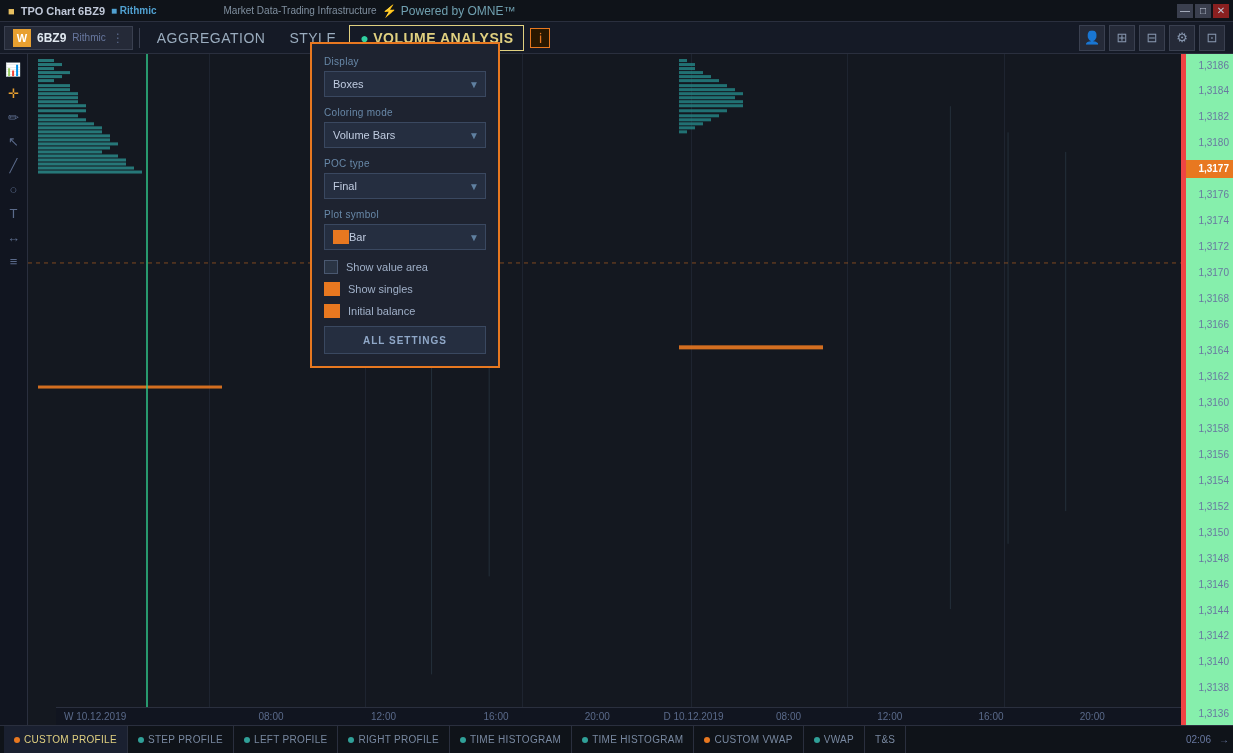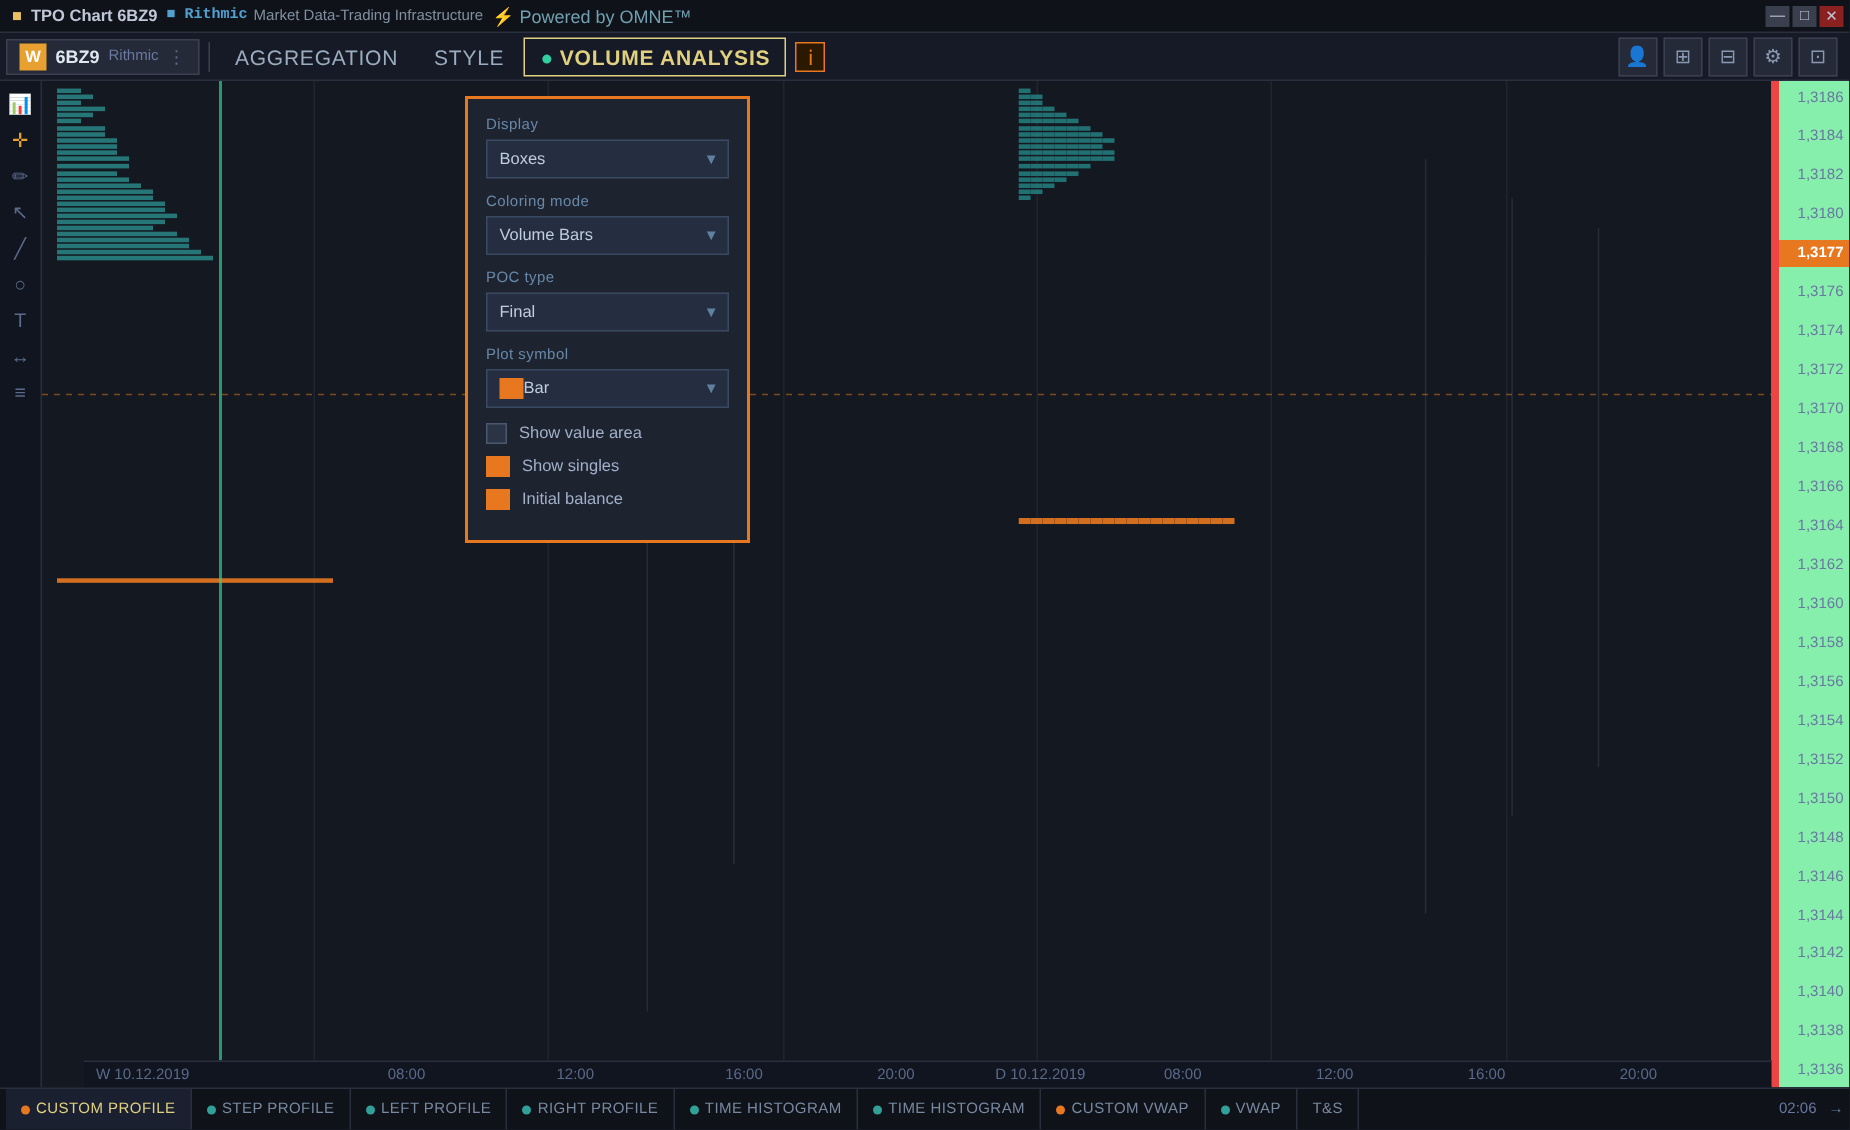--- a/index.html
+++ b/index.html
@@ -29,26 +29,26 @@
     .title-bar-logo {
       color: #e8c060;
       font-weight: bold;
       font-size: 11px;
       margin-right: 6px;
     }
     .title-bar-rithmic {
       color: #50a0d0;
       font-size: 10px;
       font-weight: bold;
-      margin-right: 4px;
-      font-family: Liberation Mono, monospace;
+      margin-right: 20px;
     }
     .title-bar-text {
       color: #8090a0;
       font-size: 10px;
+      margin-left: 47px;
     }
     .title-bar-omne {
       color: #70a0b0;
       font-size: 12px;
       margin-left: 6px;
     }
     .title-bar-controls {
       position: absolute;
       right: 4px;
       display: flex;
@@ -235,21 +235,21 @@
     .date-label {
       position: absolute;
       color: #5a6a8a;
       font-size: 10px;
     }
 
     
     .popup-panel {
       position: absolute;
       left: 310px;
-      top: 64px;
+      top: 42px;
       width: 190px;
       background: #1e2330;
       border: 2px solid #e87820;
       z-index: 100;
       padding: 12px;
     }
     .popup-section-label {
       color: #6888a8;
       font-size: 10px;
       margin-bottom: 4px;
@@ -867,20 +867,21 @@
   <div class="popup-row">
     <div class="popup-color-swatch" style="background:#e87820;"></div>
     <span class="popup-row-label">Show singles</span>
   </div>
 
   <div class="popup-row">
     <div class="popup-color-swatch" style="background:#e87820;"></div>
     <span class="popup-row-label">Initial balance</span>
   </div>
 
+  <div class="popup-all-settings">ALL SETTINGS</div>
 </div>
 
 <div class="bottom-bar">
   <div class="bottom-tab active">
     <div class="bottom-tab-dot" style="background:#e87820;"></div>
     <span>CUSTOM PROFILE</span>
   </div>
   <div class="bottom-tab">
     <div class="bottom-tab-dot" style="background:#30a098;"></div>
     <span>STEP PROFILE</span>

